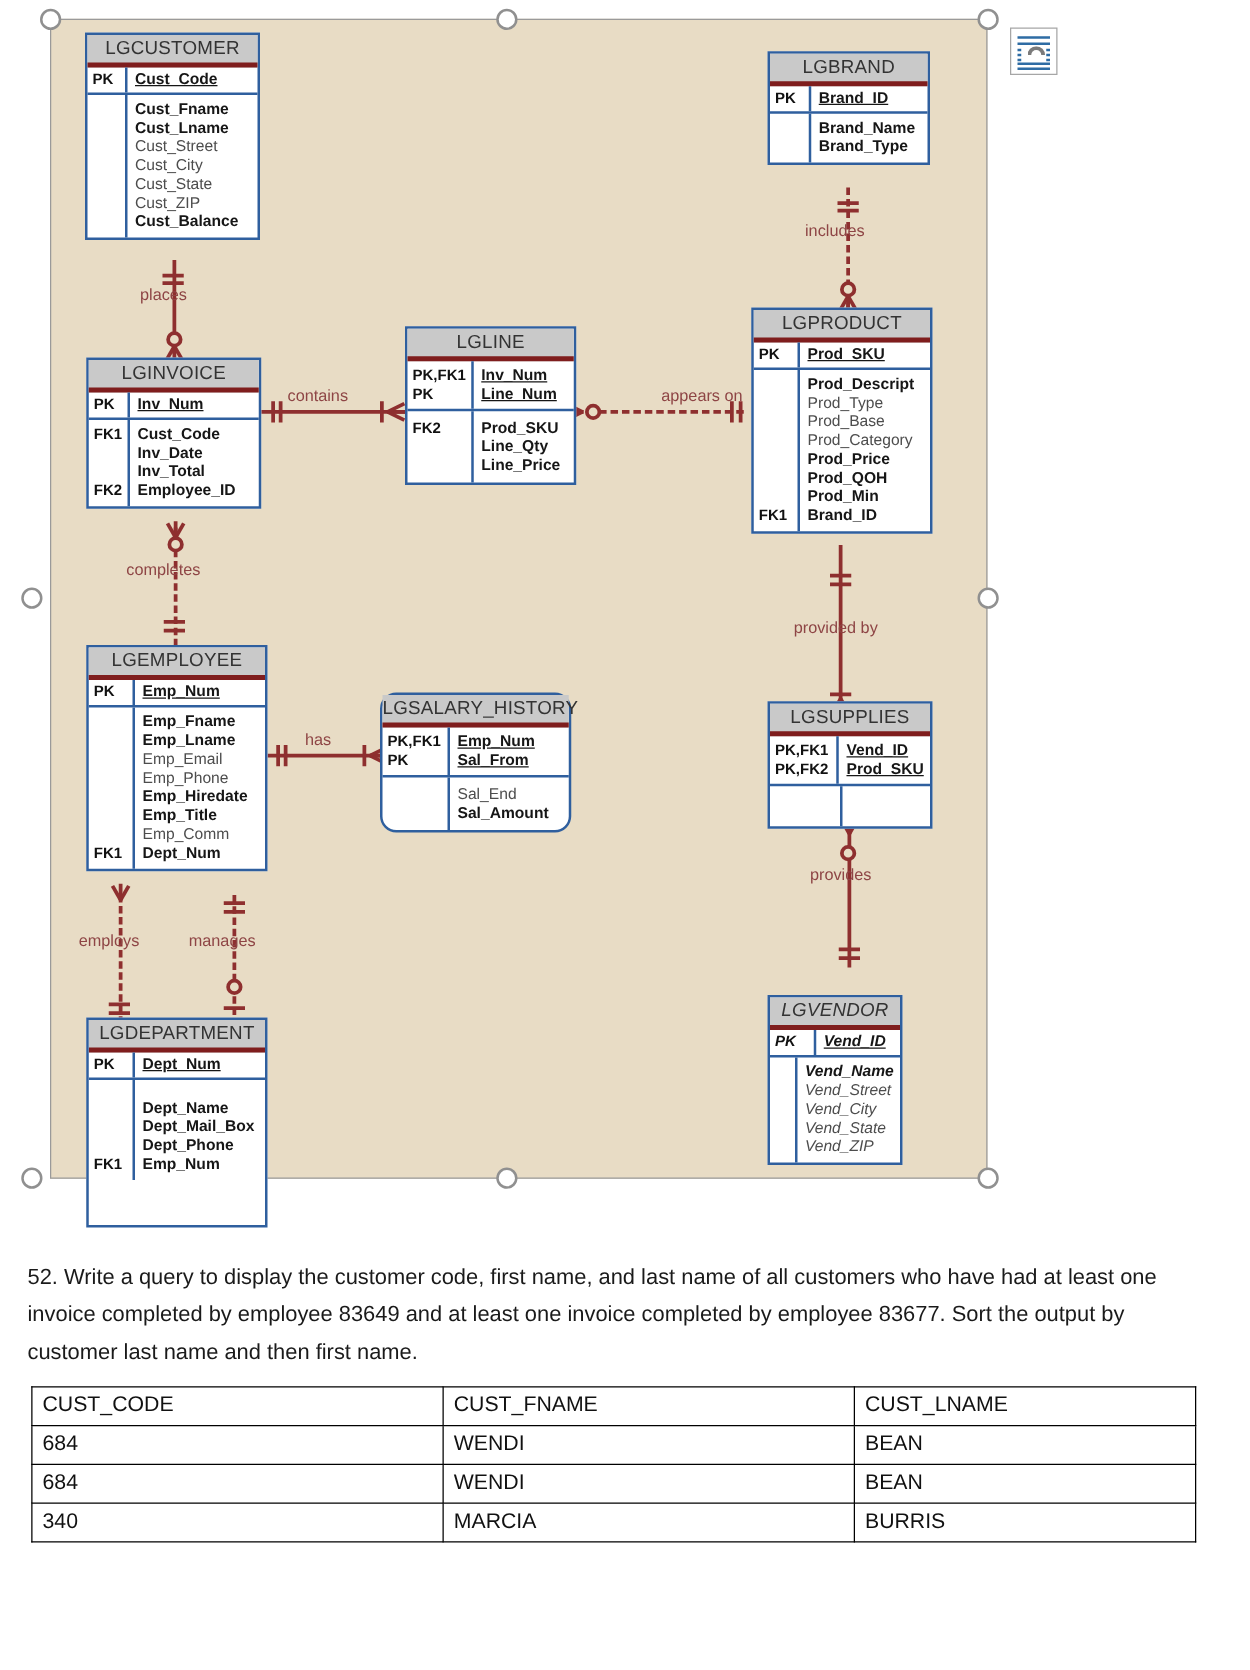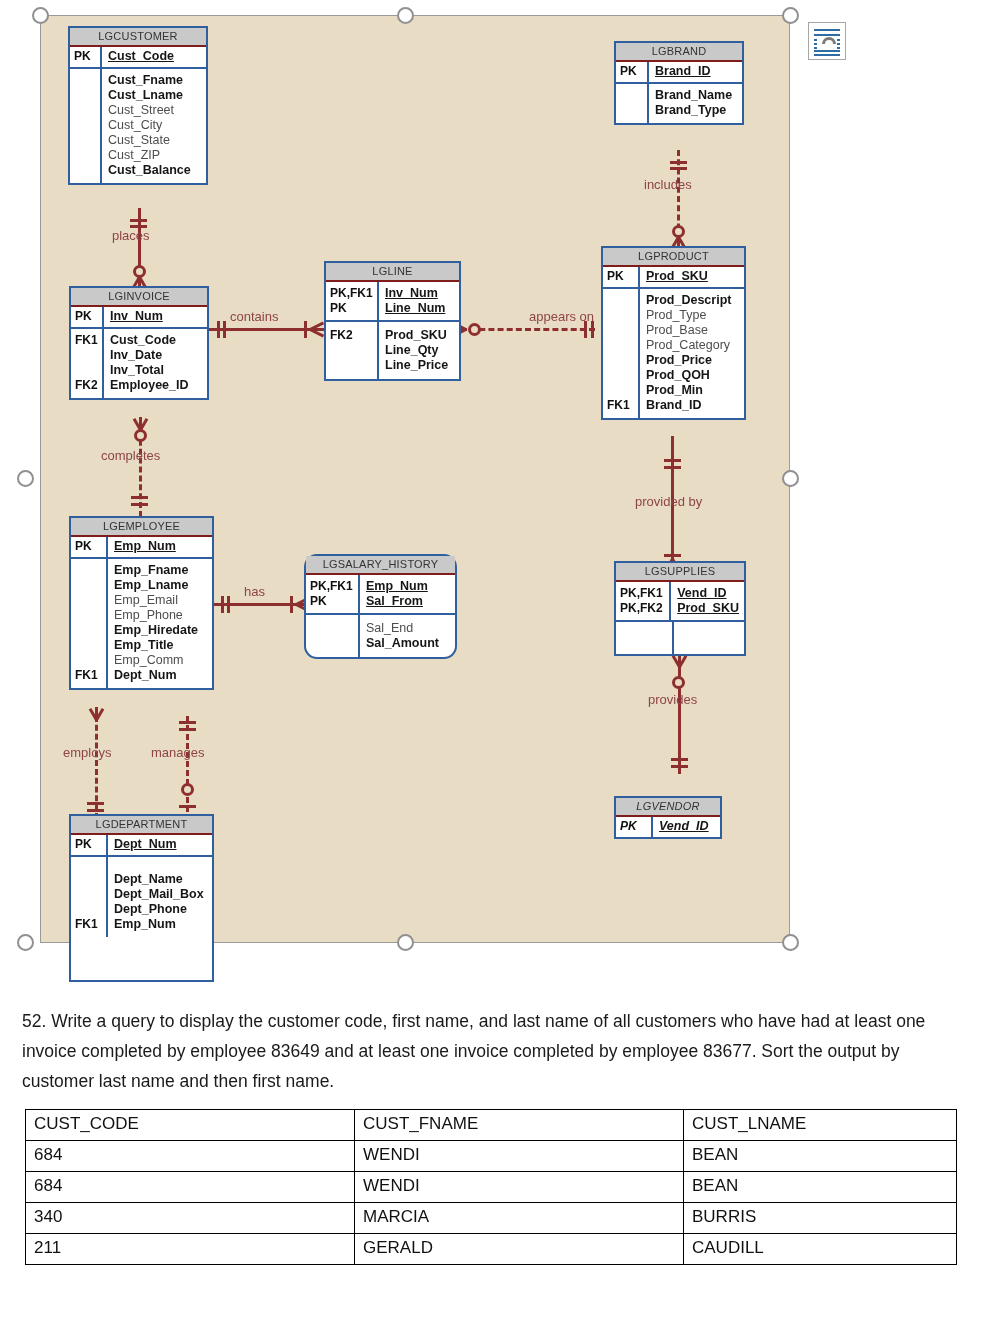--- a/index.html
+++ b/index.html
@@ -28,22 +28,22 @@
     position:absolute;left:13px;top:14px;width:14px;height:7px;
     border:3px solid #7b7b7b;border-bottom:none;border-radius:8px 8px 0 0;box-sizing:border-box;
   }
 
   
   .entity{
     position:absolute;border:2px solid #2f5f9e;background:#ffffff;
     box-sizing:border-box;z-index:20;
   }
   .ent-title{
-    background:#c9c9c9;border-bottom:2px solid #7f1d1d;
-    text-align:center;font-size:11px;color:#333333;
+    background:#c9c9c9;border-bottom:4px solid #7f1d1d;
+    text-align:center;font-size:15px;color:#333333;
     padding:2px 0 3px 0;letter-spacing:.2px;
   }
   .ent-sec{display:flex;}
   .ent-sec + .ent-sec{border-top:2px solid #2f5f9e;}
   .keycol{
     border-right:2px solid #2f5f9e;box-sizing:border-box;
     padding:2px 3px 3px 4px;font-size:12px;font-weight:bold;color:#111;
     display:flex;flex-direction:column;justify-content:flex-end;
   }
   .attrcol{padding:2px 5px 3px 6px;flex:1;}
@@ -410,20 +410,30 @@
   </div>
 
   <div class="entity" style="left:573px;top:780px;width:108px;font-style:italic;">
     <div class="ent-title">LGVENDOR</div>
     <div class="ent-sec">
       <div class="keycol" style="width:37px;">
         <div class="kline">PK</div>
       </div>
       <div class="attrcol">
         <div class="attr pk">Vend_ID</div>
+      </div>
+    </div>
+    <div class="ent-sec">
+      <div class="keycol" style="width:37px;"></div>
+      <div class="attrcol" style="padding-top:4px;padding-bottom:5px;">
+        <div class="attr b">Vend_Name</div>
+        <div class="attr">Vend_Street</div>
+        <div class="attr">Vend_City</div>
+        <div class="attr">Vend_State</div>
+        <div class="attr">Vend_ZIP</div>
       </div>
     </div>
   </div>
 
   <div class="entity" style="left:28px;top:798px;width:145px;height:168px;overflow:hidden;">
     <div class="ent-title">LGDEPARTMENT</div>
     <div class="ent-sec">
       <div class="keycol" style="width:37px;">
         <div class="kline">PK</div>
       </div>
@@ -463,19 +473,14 @@
       <tr>
         <td>684</td>
         <td>WENDI</td>
         <td>BEAN</td>
       </tr>
       <tr>
         <td>340</td>
         <td>MARCIA</td>
         <td>BURRIS</td>
       </tr>
-      <tr>
-        <td>211</td>
-        <td>GERALD</td>
-        <td>CAUDILL</td>
-      </tr>
     </tbody>
 </table>
 
 </body></html>

